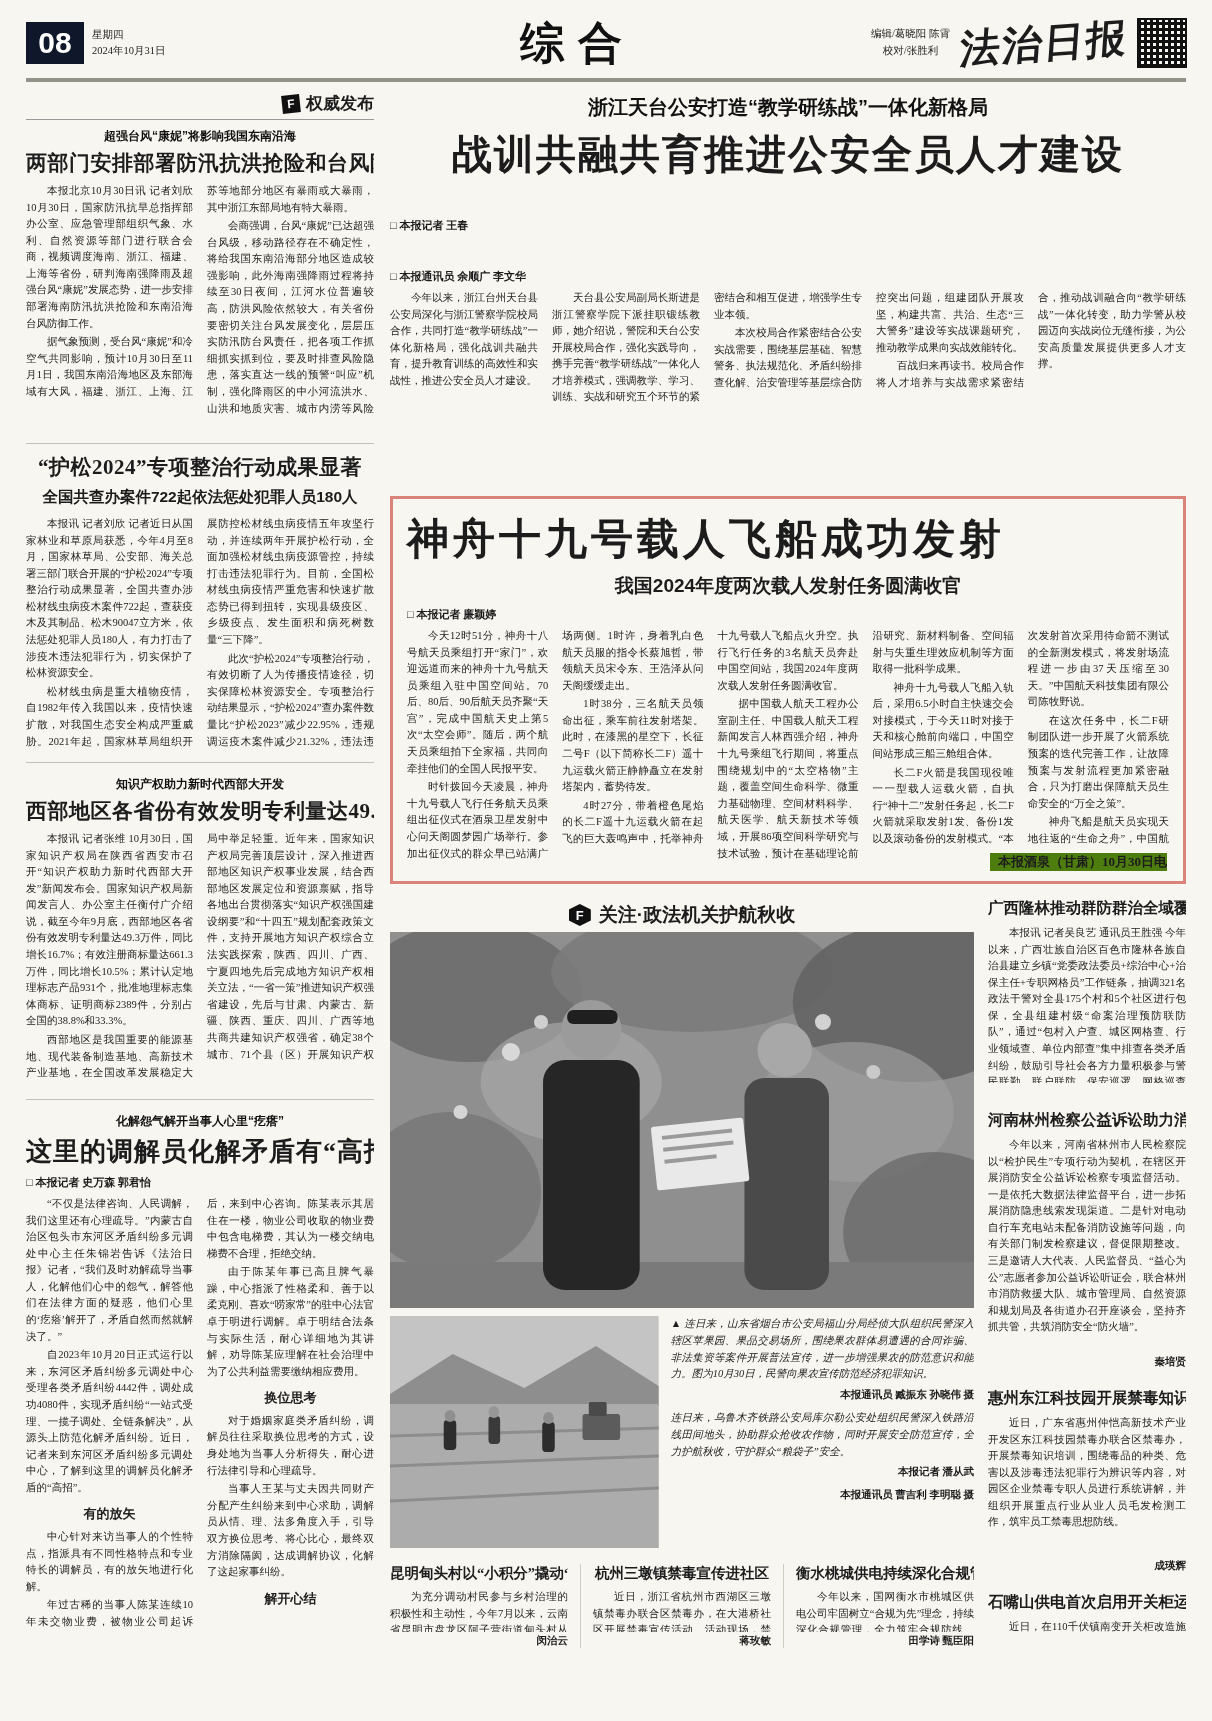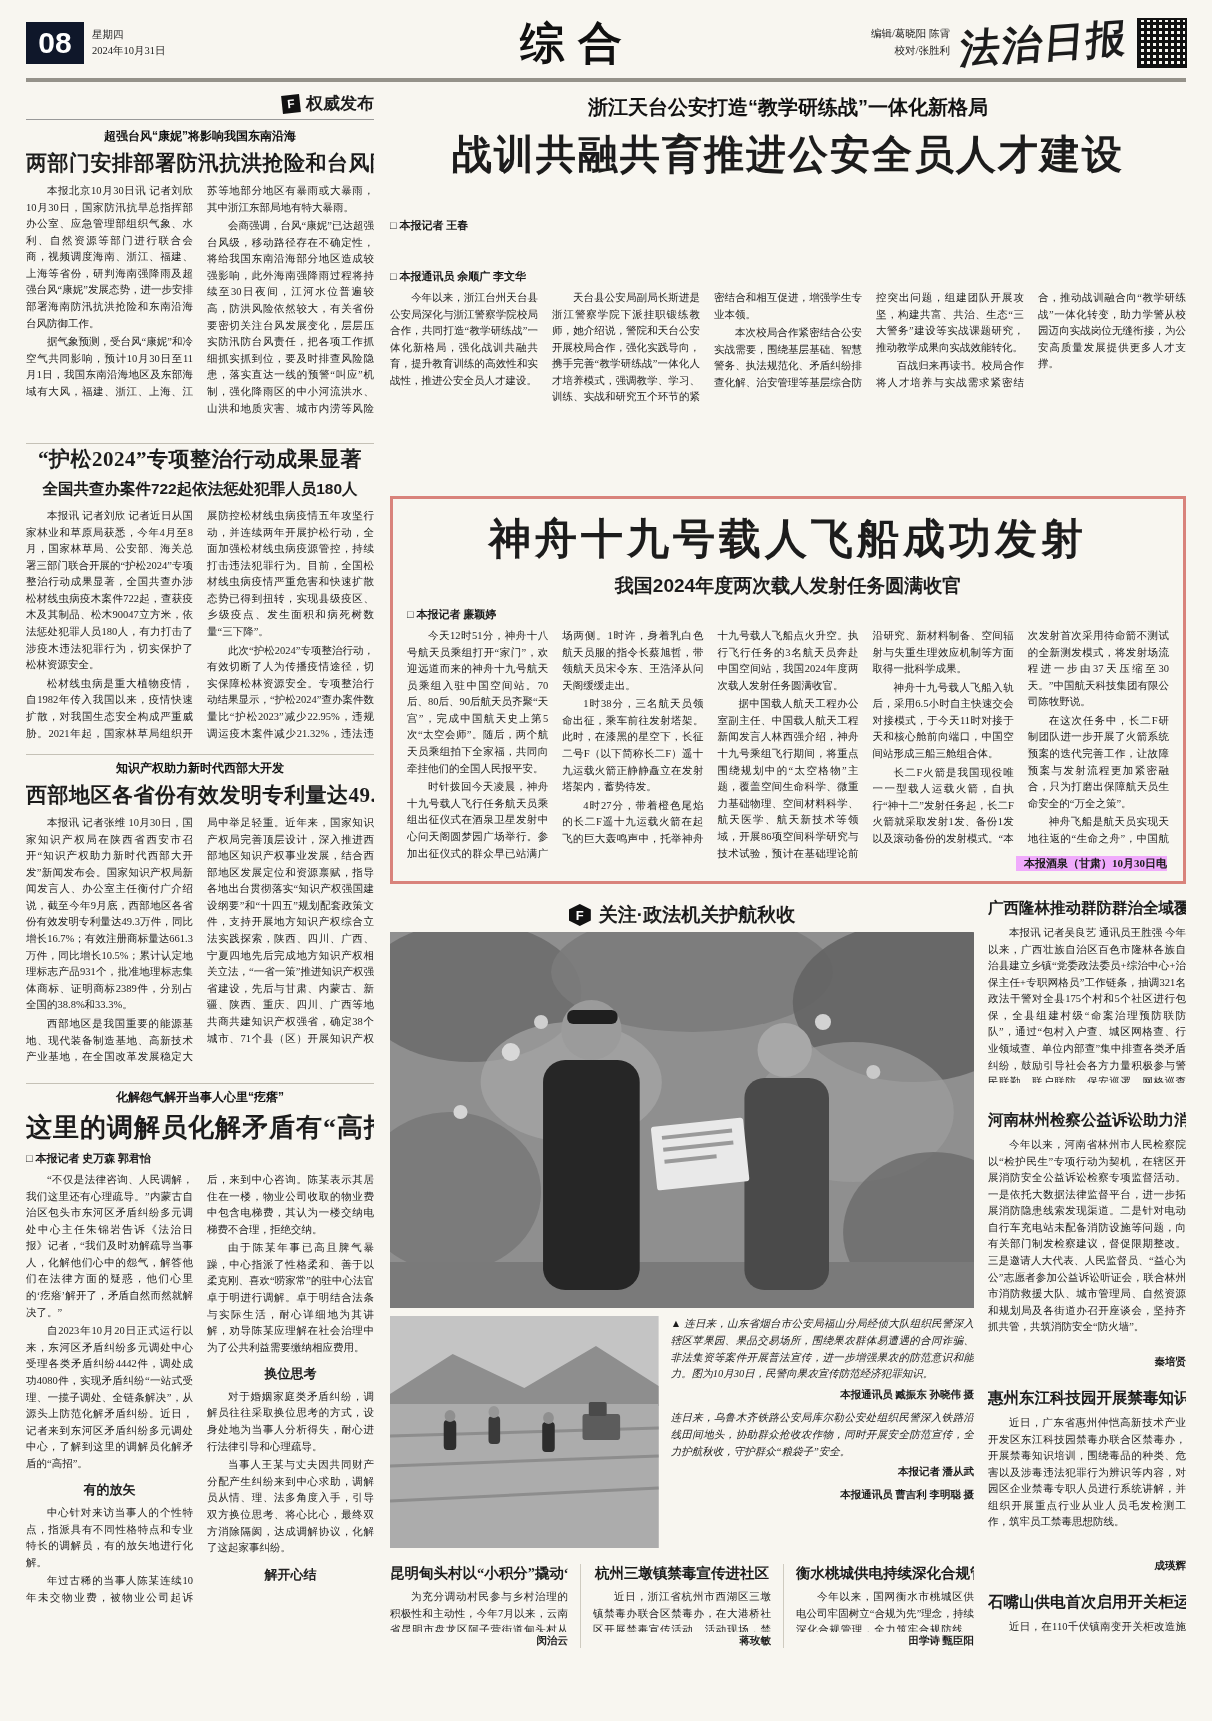--- a/index.html
+++ b/index.html
@@ -7,55 +7,55 @@
   body { font-family:"Liberation Serif","DejaVu Serif",serif; color:#1c1c1c; }
   .page { width:1212px; height:1721px; background:#f8f6f0; margin:0 auto; padding:14px 26px 16px; overflow:hidden; position:relative; }
 
   
   header { display:flex; align-items:center; height:68px; border-bottom:4px solid #95928a; padding-bottom:6px; }
   .hdr-left { display:flex; align-items:center; gap:8px; width:260px; }
   .pagenum { background:#0f172a; color:#fff; font-family:"Liberation Sans",sans-serif; font-weight:700; font-size:30px; width:58px; height:42px; display:flex; align-items:center; justify-content:center; }
   .dateblock { font-size:10.5px; line-height:1.5; color:#222; }
   .section-title { flex:1; text-align:center; font-family:"Liberation Sans","DejaVu Sans",sans-serif; font-weight:900; font-size:44px; letter-spacing:14px; text-indent:14px; color:#111; }
   .hdr-right { width:330px; display:flex; align-items:center; justify-content:flex-end; gap:10px; }
-  .editors { font-size:10.5px; text-align:right; line-height:1.6; color:#222; }
+  .editors { font-size:10.5px; text-align:center; line-height:1.6; color:#222; }
   .masthead { font-size:40px; font-weight:700; transform:rotate(-4deg) skewX(-8deg); letter-spacing:2px; white-space:nowrap; }
   .qr { width:48px; height:48px; background:
         repeating-linear-gradient(0deg,#111 0 3px,transparent 3px 6px),
         repeating-linear-gradient(90deg,#111 0 3px,#f8f6f0 3px 6px);
         outline:2px solid #111; outline-offset:-1px; }
 
   
   .content { display:flex; gap:16px; margin-top:10px; height:1556px; overflow:hidden; }
   .leftcol { width:348px; flex:none; overflow:hidden; }
   .rightregion { flex:1; min-width:0; display:flex; flex-direction:column; }
 
-  .leftcol > article + article { border-top:1px solid #c5c1b6; margin-top:10px; padding-top:1px; }
+  .leftcol > article + article { border-top:1px solid #c5c1b6; margin-top:10px; padding-top:9px; }
 
   .body { font-size:10.5px; line-height:1.58; text-align:justify; color:#222; overflow:hidden; }
   .body p { text-indent:2em; margin-bottom:2px; }
   .cols2 { column-count:2; column-gap:14px; }
   .cols5 { column-count:5; column-gap:14px; }
 
   
   .badge { display:flex; justify-content:flex-end; align-items:center; gap:6px; font-family:"Liberation Sans",sans-serif; font-weight:700; font-size:17px; border-bottom:1px solid #999; padding-bottom:4px; margin-bottom:8px; }
   .cube-icon { width:18px; height:18px; background:#111; color:#fff; font-size:12px; font-weight:700; display:inline-flex; align-items:center; justify-content:center; transform:rotate(-6deg); }
   .kicker { text-align:center; font-family:"Liberation Sans",sans-serif; font-weight:700; font-size:12px; margin:4px 0 4px; color:#111; }
   .kicker-lg { font-size:20px; margin:2px 0 6px; }
   .headline-s { text-align:center; font-weight:700; font-size:21px; letter-spacing:.5px; margin-bottom:6px; white-space:nowrap; }
   .subhead-s { text-align:center; font-family:"Liberation Sans",sans-serif; font-weight:700; font-size:15.5px; margin-bottom:8px; }
   .headline-xl { text-align:center; font-family:"Liberation Sans","DejaVu Sans",sans-serif; font-weight:900; font-size:40px; letter-spacing:2px; margin:2px 0 10px; white-space:nowrap; }
   .byline { font-size:11px; font-weight:700; margin:2px 0 6px; }
   .byline div { margin-bottom:2px;margin-top:36px; }
 
   
   .redbox { border:3px solid #d9837b; padding:12px 14px 30px; margin-top:10px; position:relative; height:388px; overflow:hidden; background:#f8f6f0; }
-  .redbox .headline-serif { text-align:center; font-weight:900; font-size:42px; letter-spacing:4px; margin-bottom:6px; white-space:nowrap; }
+  .redbox .headline-serif { font-weight:900; font-size:42px; letter-spacing:4px; margin-bottom:6px; white-space:nowrap; }
   .redbox .subhead { text-align:center; font-family:"Liberation Sans",sans-serif; font-weight:700; font-size:19px; margin-bottom:8px; }
-  .dateline { position:absolute; right:16px; bottom:10px; font-weight:700; font-size:11px; background:#f0abfc; padding-left:8px; }
+  .dateline { position:absolute; right:16px; bottom:10px; font-weight:700; font-size:13px; background:#4d7c0f; padding-left:8px; }
 
   
   .headline-m { text-align:center; font-weight:900; font-size:26px; letter-spacing:1px; margin-bottom:6px; white-space:nowrap; }
   .subhead-c { text-align:center; font-weight:700; font-size:13px; margin:8px 0 4px; }
 
   
   .lowerwrap { display:flex; gap:14px; margin-top:14px; flex:1; min-height:0; }
   .photozone { flex:1; min-width:0; display:flex; flex-direction:column; }
   .banner { display:flex; justify-content:center; align-items:center; gap:8px; font-family:"Liberation Sans",sans-serif; font-weight:700; font-size:19px; height:34px; }
   .shield-icon { width:22px; height:22px; background:#111; color:#fff; font-size:13px; font-weight:700; display:inline-flex; align-items:center; justify-content:center; clip-path:polygon(50% 0,100% 25%,100% 75%,50% 100%,0 75%,0 25%); }

